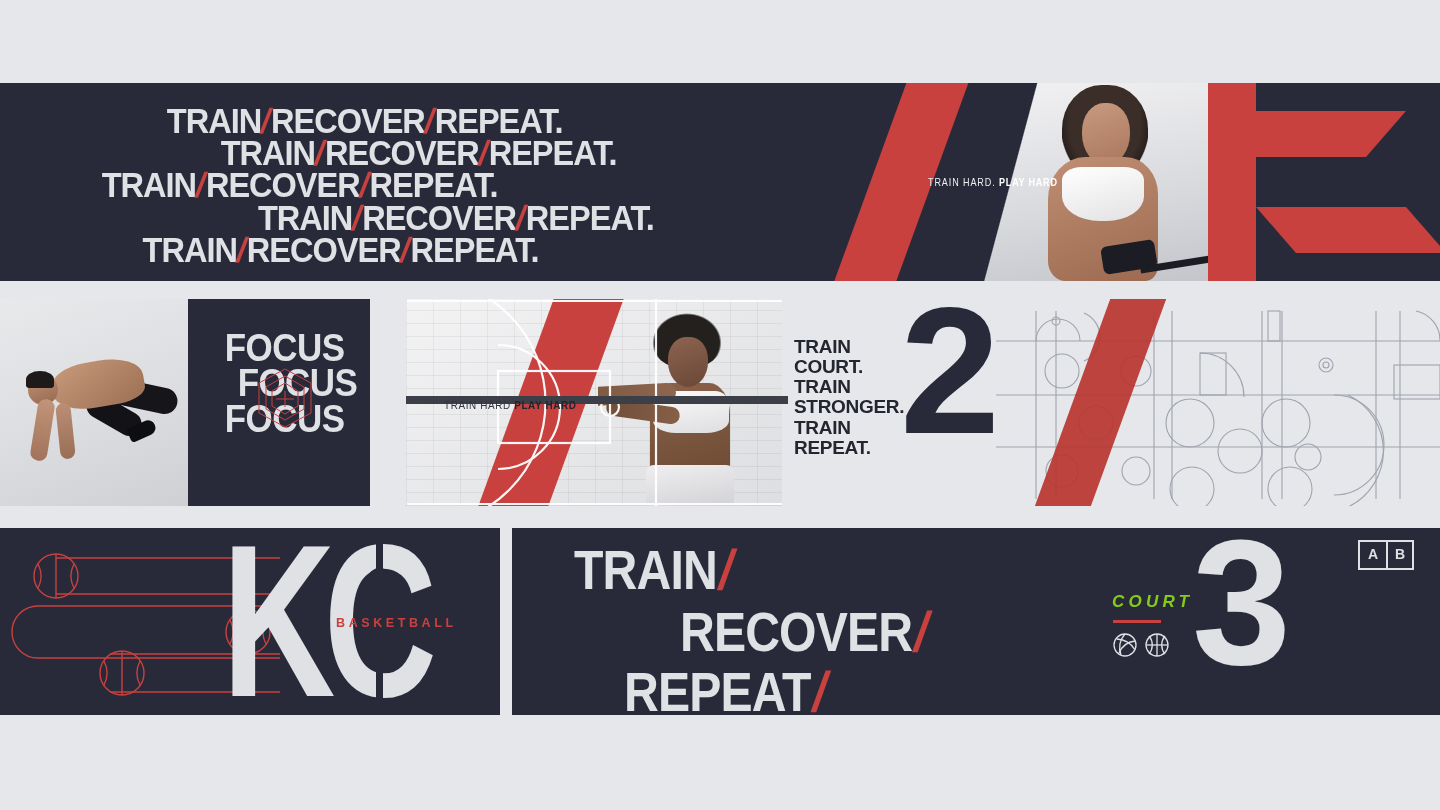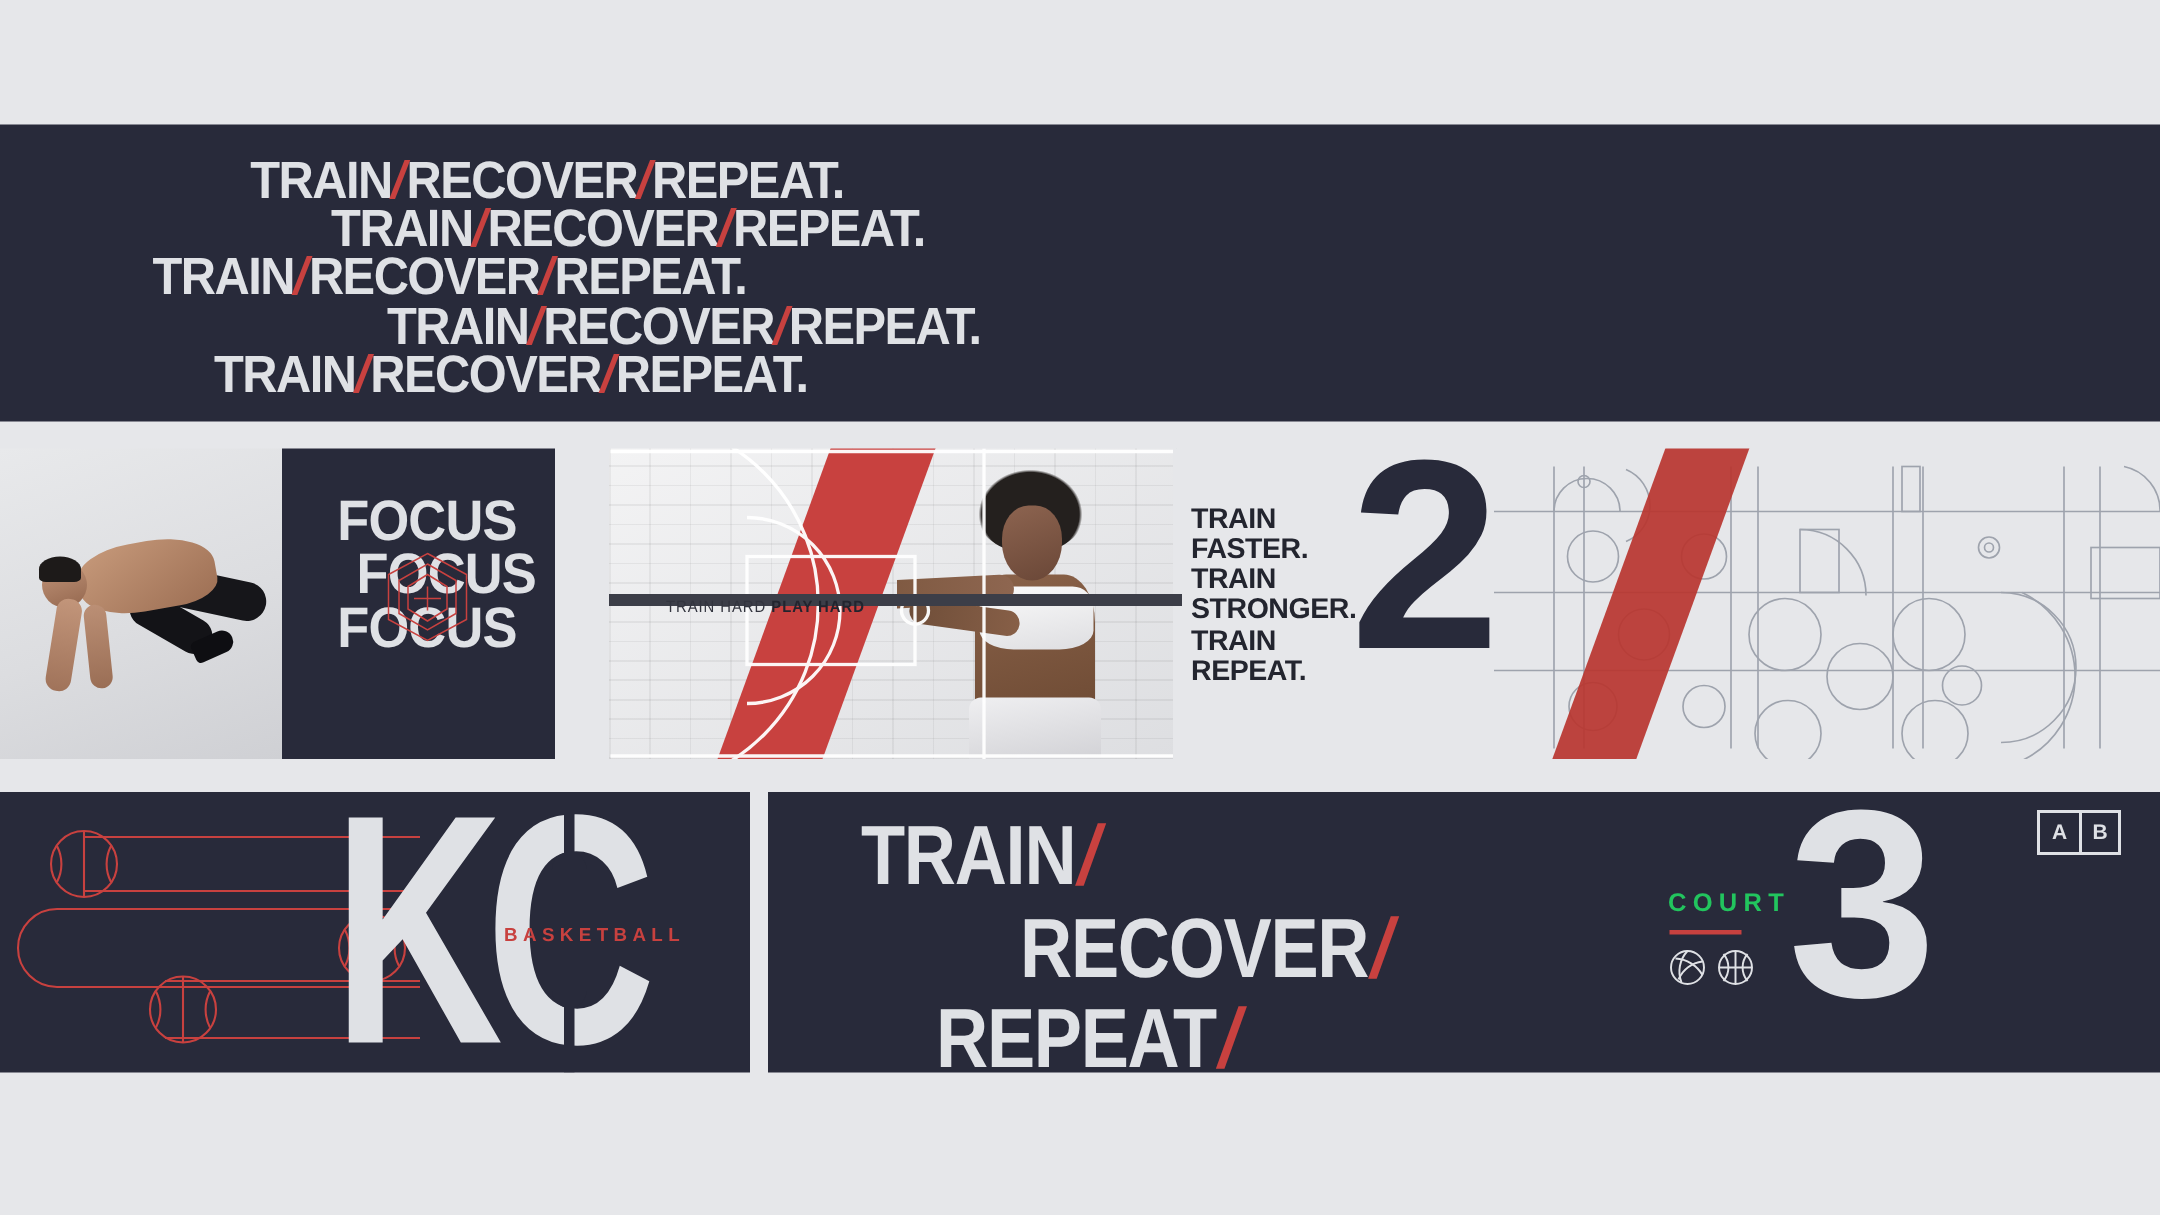--- a/index.html
+++ b/index.html
@@ -261,21 +261,21 @@
     transform: scaleX(0.86); transform-origin: left center;
   }
   .trr-line .sl { color: #c8413f; display: inline-block; transform: skewX(-13deg); margin-left: 4px; }
   .trr0 { left: 62px; top: 14px; }
   .trr1 { left: 168px; top: 76px; }
   .trr2 { left: 112px; top: 136px; }
 
   .court3 { position: absolute; left: 578px; top: 0; width: 350px; height: 187px; }
   .c3-label {
     position: absolute; left: 22px; top: 64px;
-    color: #22c55e; font-weight: 700; font-size: 17px; letter-spacing: 4.2px;
+    color: #84cc16; font-weight: 700; font-size: 17px; letter-spacing: 4.2px; font-style: italic;
   }
   .c3-rule {
     position: absolute; left: 23px; top: 92px; width: 48px; height: 3px; background: #c8413f;
   }
   .c3-icons { position: absolute; left: 22px; top: 104px; width: 62px; height: 26px; }
   .c3-digit {
     position: absolute; left: 102px; top: -14px;
     color: #dfe1e5; font-weight: 700; font-size: 178px; line-height: 1; letter-spacing: -6px;
   }
   .c3-ab {
@@ -296,20 +296,37 @@
   <div class="row1">
 
     <div class="lockup">
       <div class="lockup-line ll0"><span>TRAIN</span><span class="sl">/</span><span>RECOVER</span><span class="sl">/</span><span>REPEAT.</span></div>
       <div class="lockup-line ll1"><span>TRAIN</span><span class="sl">/</span><span>RECOVER</span><span class="sl">/</span><span>REPEAT.</span></div>
       <div class="lockup-line ll2"><span>TRAIN</span><span class="sl">/</span><span>RECOVER</span><span class="sl">/</span><span>REPEAT.</span></div>
       <div class="lockup-line ll3"><span>TRAIN</span><span class="sl">/</span><span>RECOVER</span><span class="sl">/</span><span>REPEAT.</span></div>
       <div class="lockup-line ll4"><span>TRAIN</span><span class="sl">/</span><span>RECOVER</span><span class="sl">/</span><span>REPEAT.</span></div>
     </div>
 
+    <div class="hero-art">
+      <div class="hero-slash-a"></div>
+      <div class="hero-photo">
+        <div class="hp-hair"></div>
+        <div class="hp-face"></div>
+        <div class="hp-torso"></div>
+        <div class="hp-top"></div>
+        <div class="hp-glove"></div>
+        <div class="hp-bar"></div>
+      </div>
+      <div class="hero-tagline"><span class="light">TRAIN HARD.</span> <b>PLAY HARD</b></div>
+      <div class="hero-mark-bar"></div>
+      <div class="hero-chev">
+        <i class="up"></i>
+        <i class="dn"></i>
+      </div>
+    </div>
   </div>
 
   <div class="row2">
 
     <div class="p-runner">
       <div class="rn-leg1"></div>
       <div class="rn-leg2"></div>
       <div class="rn-shoe"></div>
       <div class="rn-torso"></div>
       <div class="rn-head"></div>
@@ -357,21 +374,21 @@
           <line x1="1" y1="205" x2="381" y2="205"></line>
         </g>
       </svg>
       <div class="ct-bar"></div>
       <div class="ct-tag"><span>TRAIN HARD</span> <b>PLAY HARD</b></div>
     </div>
 
     <div class="p-two">
       <div class="two-copy">
         <div>TRAIN</div>
-        <div>FASTER.</div>
+        <div>COURT.</div>
         <div>TRAIN</div>
         <div>STRONGER.</div>
         <div>TRAIN</div>
         <div>REPEAT.</div>
       </div>
       <div class="two-digit">2</div>
       <svg class="two-diagram" viewBox="0 0 444 207">
         <g fill="none" stroke="#9ea3ad" stroke-width="1.1">
           <line x1="0" y1="42" x2="444" y2="42"></line>
           <line x1="0" y1="96" x2="444" y2="96"></line>

